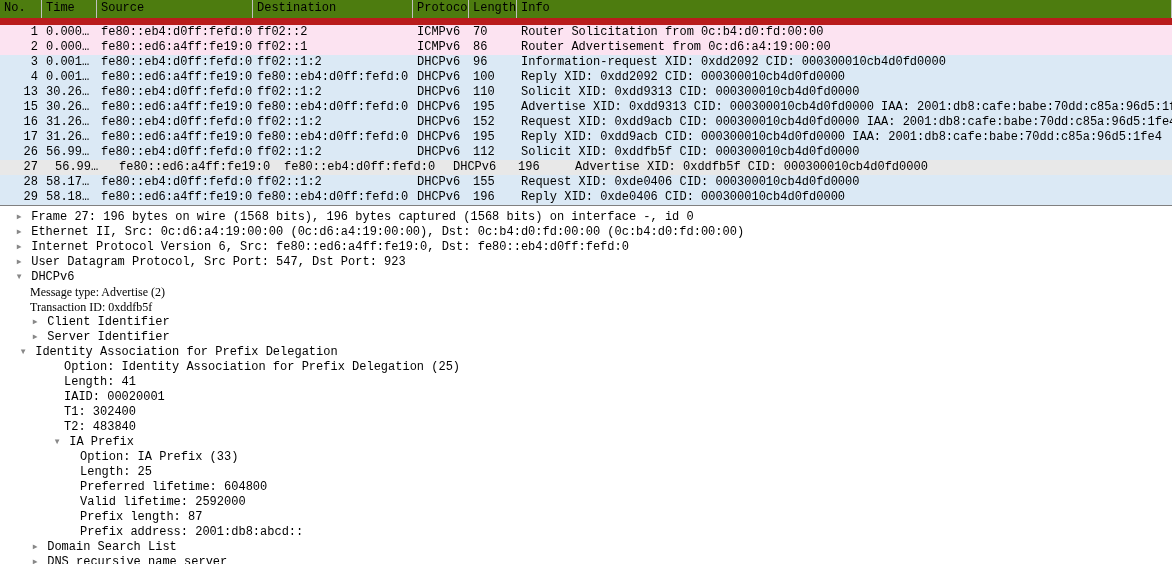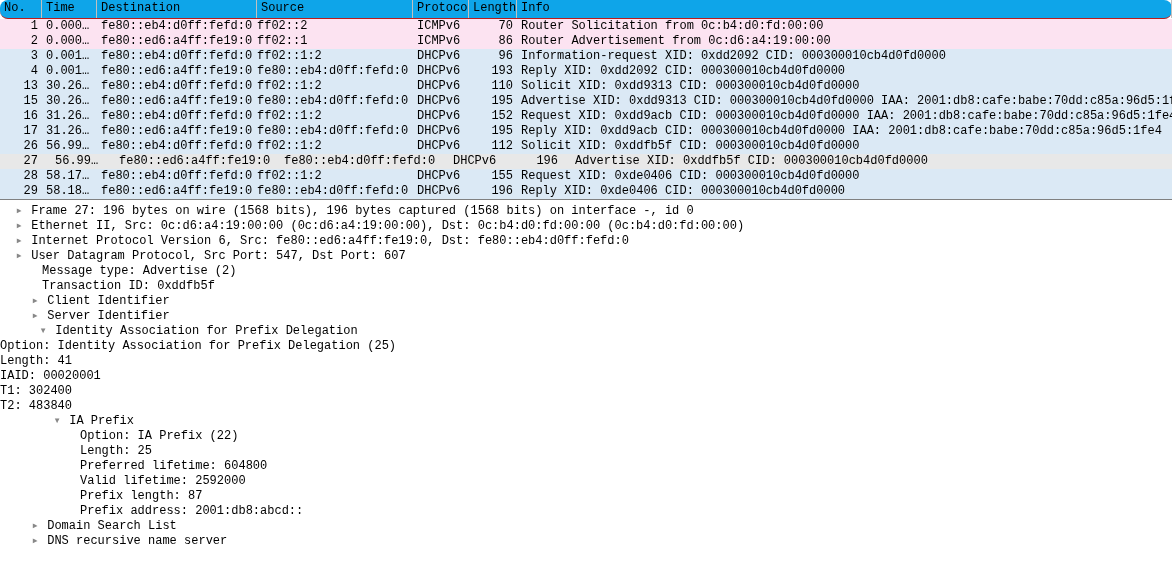--- a/index.html
+++ b/index.html
@@ -1,54 +1,54 @@
 <!DOCTYPE html>
 <html><head>
 <meta charset="utf-8">
 <style>
   html,body{margin:0;padding:0;font-family:"Consolas","Menlo","Courier New",monospace;font-size:12px;color:#000;background:#fff;-webkit-user-select:none;user-select:none;}
   .pane{width:1172px;}
   
   .plist{border-bottom:1px solid #808080;}
-  .hdr{display:flex;height:18px;background:#0ea5e9;border-bottom:1px solid #b91c1c;border-radius:8px;}
+  .hdr{display:flex;height:18px;background:#4d7c0f;border-bottom:7px solid #b91c1c;}
   .hdr .cell{border-right:1px solid #c0c0c0;padding:1px 4px 0 4px;box-sizing:border-box;white-space:nowrap;overflow:hidden;}
   .row{display:flex;height:15px;white-space:nowrap;}
   .row .cell{padding:0 4px;box-sizing:border-box;overflow:hidden;}
   .c-no{width:42px;text-align:right;}
   .c-time{width:55px;}
   .c-src{width:156px;}
   .c-dst{width:160px;}
   .c-proto{width:56px;}
-  .c-len{width:48px;text-align:right;}
+  .c-len{width:48px;text-align:left;}
   .c-info{flex:1;padding-left:6px;}
   .hdr .c-no{text-align:left}
   .hdr .c-len{text-align:left}
   .bg-pink{background:#fce3f1;}
   .bg-blue{background:#dbe9f5;}
   .bg-sel{background:#e8e8e8;gap:9px;}
   
   .detail{padding:4px 0 6px 0;line-height:15px;}
   .tl{white-space:nowrap;}
   .tree-icon{color:#888;display:inline-block;width:10px;text-align:center;}
   .ind1{padding-left:14px;}
-  .ind2{padding-left:42px;}
-  .ind3{}
+  .ind2{padding-left:30px;font-family:Liberation Serif, serif;}
+  .ind3{padding-left:64px;}
   .ind4{padding-left:80px;}
 </style>
 </head>
 <body>
 
 <div class="pane">
 
   <div class="plist">
     <div class="hdr">
       <div class="cell c-no">No.</div>
       <div class="cell c-time">Time</div>
+      <div class="cell c-src">Source</div>
       <div class="cell c-dst">Destination</div>
-      <div class="cell c-src">Source</div>
       <div class="cell c-proto">Protocol</div>
       <div class="cell c-len">Length</div>
       <div class="cell c-info">Info</div>
     </div>
     <div id="packet-rows">
         <div class="row bg-pink">
           <div class="cell c-no">1</div>
           <div class="cell c-time">0.000…</div>
           <div class="cell c-src">fe80::eb4:d0ff:fefd:0</div>
           <div class="cell c-dst">ff02::2</div>
@@ -73,21 +73,21 @@
           <div class="cell c-proto">DHCPv6</div>
           <div class="cell c-len">96</div>
           <div class="cell c-info">Information-request XID: 0xdd2092 CID: 000300010cb4d0fd0000</div>
         </div>
         <div class="row bg-blue">
           <div class="cell c-no">4</div>
           <div class="cell c-time">0.001…</div>
           <div class="cell c-src">fe80::ed6:a4ff:fe19:0</div>
           <div class="cell c-dst">fe80::eb4:d0ff:fefd:0</div>
           <div class="cell c-proto">DHCPv6</div>
-          <div class="cell c-len">193</div>
+          <div class="cell c-len">100</div>
           <div class="cell c-info">Reply XID: 0xdd2092 CID: 000300010cb4d0fd0000</div>
         </div>
         <div class="row bg-blue">
           <div class="cell c-no">13</div>
           <div class="cell c-time">30.26…</div>
           <div class="cell c-src">fe80::eb4:d0ff:fefd:0</div>
           <div class="cell c-dst">ff02::1:2</div>
           <div class="cell c-proto">DHCPv6</div>
           <div class="cell c-len">110</div>
           <div class="cell c-info">Solicit XID: 0xdd9313 CID: 000300010cb4d0fd0000</div>
@@ -155,33 +155,34 @@
           <div class="cell c-len">196</div>
           <div class="cell c-info">Reply XID: 0xde0406 CID: 000300010cb4d0fd0000</div>
         </div>
       </div>
   </div>
 
   <div class="detail">
     <div class="tl ind1"><span class="tree-icon">▸</span> <span>Frame 27: 196 bytes on wire (1568 bits), 196 bytes captured (1568 bits) on interface -, id 0</span></div>
     <div class="tl ind1"><span class="tree-icon">▸</span> <span>Ethernet II, Src: 0c:d6:a4:19:00:00 (0c:d6:a4:19:00:00), Dst: 0c:b4:d0:fd:00:00 (0c:b4:d0:fd:00:00)</span></div>
     <div class="tl ind1"><span class="tree-icon">▸</span> <span>Internet Protocol Version 6, Src: fe80::ed6:a4ff:fe19:0, Dst: fe80::eb4:d0ff:fefd:0</span></div>
-    <div class="tl ind1"><span class="tree-icon">▸</span> <span>User Datagram Protocol, Src Port: 547, Dst Port: 607</span></div>
+    <div class="tl ind1"><span class="tree-icon">▸</span> <span>User Datagram Protocol, Src Port: 547, Dst Port: 923</span></div>
+    <div class="tl ind1"><span class="tree-icon">▾</span> <span>DHCPv6</span></div>
       <div class="tl ind2"><span>Message type: Advertise (2)</span></div>
       <div class="tl ind2"><span>Transaction ID: 0xddfb5f</span></div>
       <div class="tl" style="padding-left:30px"><span class="tree-icon">▸</span> <span>Client Identifier</span></div>
       <div class="tl" style="padding-left:30px"><span class="tree-icon">▸</span> <span>Server Identifier</span></div>
-      <div class="tl" style="padding-left:38px"><span class="tree-icon">▾</span> <span>Identity Association for Prefix Delegation</span></div>
+      <div class="tl" style="padding-left:18px"><span class="tree-icon">▾</span> <span>Identity Association for Prefix Delegation</span></div>
         <div class="tl ind3"><span>Option: Identity Association for Prefix Delegation (25)</span></div>
         <div class="tl ind3"><span>Length: 41</span></div>
         <div class="tl ind3"><span>IAID: 00020001</span></div>
         <div class="tl ind3"><span>T1: 302400</span></div>
         <div class="tl ind3"><span>T2: 483840</span></div>
         <div class="tl" style="padding-left:52px"><span class="tree-icon">▾</span> <span>IA Prefix</span></div>
-          <div class="tl ind4"><span>Option: IA Prefix (22)</span></div>
+          <div class="tl ind4"><span>Option: IA Prefix (33)</span></div>
           <div class="tl ind4"><span>Length: 25</span></div>
           <div class="tl ind4"><span>Preferred lifetime: 604800</span></div>
           <div class="tl ind4"><span>Valid lifetime: 2592000</span></div>
           <div class="tl ind4"><span>Prefix length: 87</span></div>
           <div class="tl ind4"><span>Prefix address: 2001:db8:abcd::</span></div>
       <div class="tl" style="padding-left:30px"><span class="tree-icon">▸</span> <span>Domain Search List</span></div>
       <div class="tl" style="padding-left:30px"><span class="tree-icon">▸</span> <span>DNS recursive name server</span></div>
   </div>
 </div>
 

